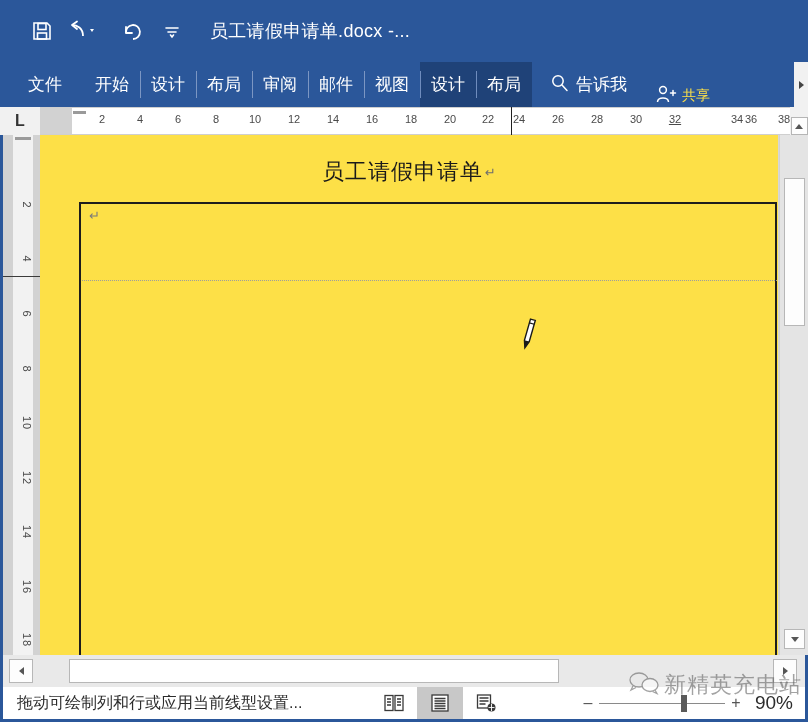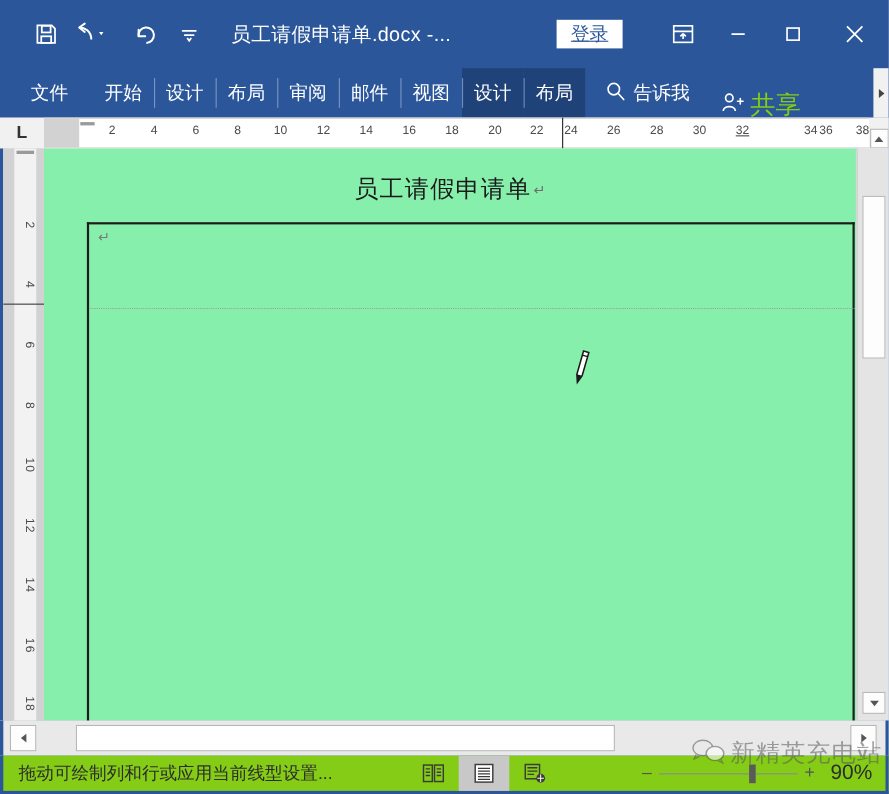--- a/index.html
+++ b/index.html
@@ -80,21 +80,21 @@
     width: 1px; background: #7b96c3;
   }
   .tab.ctx { background: #1f4278; }
   .tab.ctx.sep::before { background: #6f8cbd; }
   .tab-tellme {
     display: flex; align-items: center; gap: 7px;
     color: #ffffff; font-size: 17px; padding: 0 14px 0 18px;
   }
   .tab-share {
     display: flex; align-items: center; gap: 5px;
-    color: #84cc16; font-size: 23px; padding: 0 2px 0 14px;
+    color: #fde047; font-size: 14px; padding: 0 2px 0 14px;
     overflow: hidden;
     margin-top: 22px;
   }
   .ribbon-more {
     position: absolute; right: 0; top: 62px;
     width: 14px; height: 45px;
     background: #f1f1f1;
     display: flex; align-items: center; justify-content: center;
   }
   .ribbon-more .arr {
@@ -174,21 +174,21 @@
   }
   .vruler .vmargin {
     position: absolute; left: 0; right: 0; height: 1px; background: #3b3b3b;
   }
   .vruler .vtop-mark {
     position: absolute; left: 12px; top: 2px; width: 16px; height: 3px; background: #9a9a9a;
   }
 
   .page {
     position: absolute; left: 37px; top: 0; right: 29px; bottom: 0;
-    background: #86efac;
+    background: #fde047;
   }
   .page-title {
     position: absolute; top: 22px; left: 0; right: 0;
     text-align: center;
     font-family: "DejaVu Sans", sans-serif;
     font-size: 22px;
     color: #1a1a1a;
     letter-spacing: 1px;
   }
   .pilcrow-after {
@@ -250,21 +250,21 @@
   }
   .hs-btn-right {
     width: 24px; height: 24px; margin-right: 8px;
     background: #fdfdfd; border: 1px solid #b7b7b7;
     display: flex; align-items: center; justify-content: center;
   }
 
   
   .statusbar {
     position: absolute; left: 0; top: 687px; width: 808px; height: 35px;
-    background: #84cc16;
+    background: #ffffff;
     border-left: 3px solid #2b579a;
     border-right: 3px solid #2b579a;
     border-bottom: 3px solid #2b579a;
     display: flex; align-items: center;
   }
   .status-text {
     margin-left: 14px;
     font-size: 16px; color: #2c2c2c;
     white-space: nowrap;
   }
@@ -342,45 +342,20 @@
         </svg>
       </div>
       <div class="qat-btn">
         <svg width="20" height="20" viewBox="0 0 20 20" fill="none" stroke="#ffffff" stroke-width="1.6">
           <path d="M4 7 h12 M6 11 h8 M8.5 14 l1.5 2 l1.5 -2" stroke-linecap="round"></path>
         </svg>
       </div>
     </div>
     <div class="doc-title">员工请假申请单.docx -...</div>
 
-    <div class="titlebar-right">
-      <button class="signin">登录</button>
-      <div class="win-btn">
-        <svg width="22" height="22" viewBox="0 0 22 22" fill="none" stroke="#ffffff" stroke-width="1.5">
-          <rect x="2.5" y="3.5" width="17" height="15"></rect>
-          <path d="M2.5 8.5 h17"></path>
-          <path d="M11 15.5 v-5 M11 10.5 l-2.5 2.5 M11 10.5 l2.5 2.5"></path>
-        </svg>
-      </div>
-      <div class="win-btn">
-        <svg width="24" height="22" viewBox="0 0 24 22" stroke="#ffffff" stroke-width="1.5">
-            <path d="M6 11 h12"></path>
-          </svg>
-      </div>
-      <div class="win-btn">
-        <svg width="22" height="22" viewBox="0 0 22 22" fill="none" stroke="#ffffff" stroke-width="1.5">
-            <rect x="5.5" y="5.5" width="11" height="11"></rect>
-          </svg>
-      </div>
-      <div class="win-btn close">
-        <svg width="26" height="26" viewBox="0 0 26 26" stroke="#ffffff" stroke-width="1.6">
-            <path d="M6 6 L20 20 M20 6 L6 20"></path>
-          </svg>
-      </div>
-    </div>
   </div>
 
   <div class="ribbonbar">
     <div class="tab file">文件</div>
     <div class="tab">开始</div>
     <div class="tab sep">设计</div>
     <div class="tab sep">布局</div>
     <div class="tab sep">审阅</div>
     <div class="tab sep">邮件</div>
     <div class="tab sep">视图</div>

